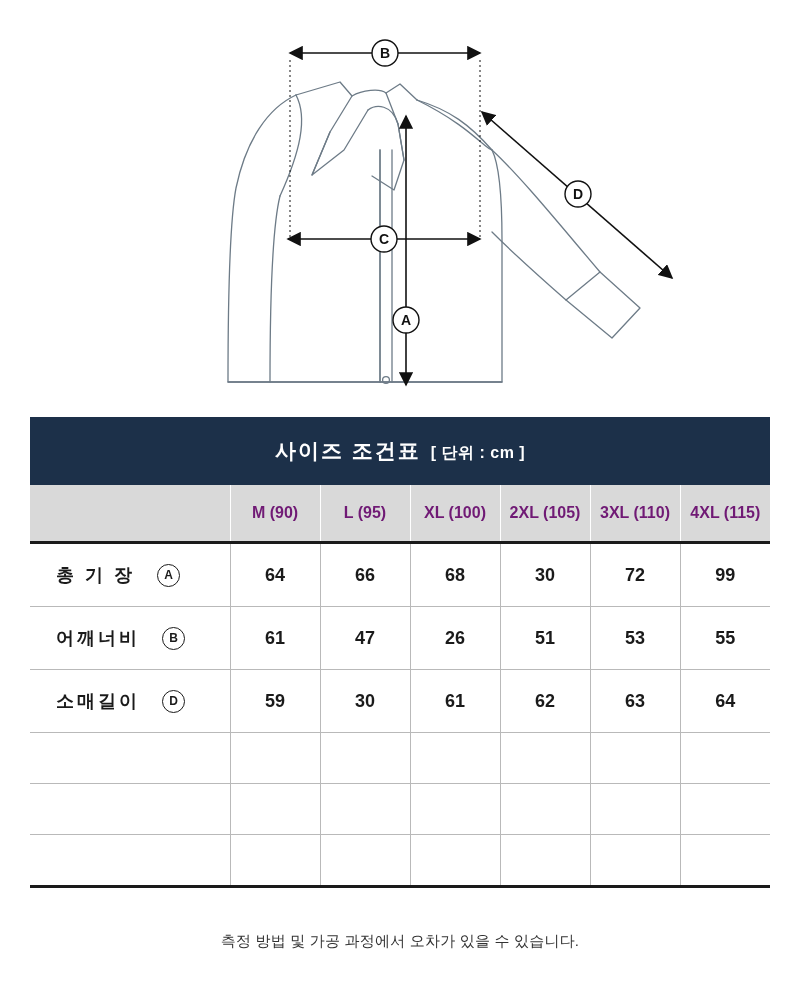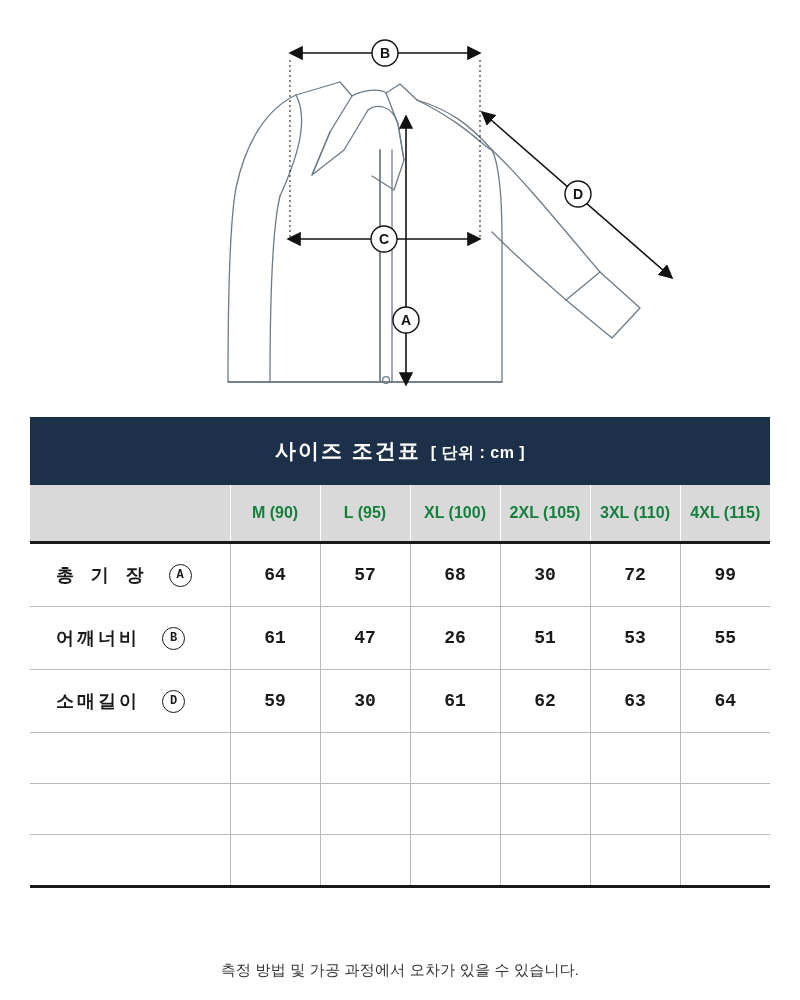--- a/index.html
+++ b/index.html
@@ -54,38 +54,37 @@
   }
   .title-main { letter-spacing: 2px; }
   .title-unit { font-size: 16px; margin-left: 10px; letter-spacing: 0.5px;}
 
   .head-row td {
     background: #d9d9d9;
     height: 56px;
     text-align: center;
     font-size: 16px;
     font-weight: bold;
-    color: #15803d;
+    color: #701a75;
     border-right: 1px solid #ffffff;
   }
   .head-row td.label-col {
     background: #d9d9d9;
     border-right: 1px solid #ffffff;
   }
   .head-row td:last-child { border-right: none; }
 
   .data-row td {
     height: 62px;
     text-align: center;
     font-size: 18px;
     font-weight: bold;
     border-bottom: 1px solid #b9b9b9;
     border-right: 1px solid #b9b9b9;
     background: #ffffff;
-    font-family: Liberation Mono, monospace;
   }
   .data-row td:last-child { border-right: none; }
   .data-row.first-data td { border-top: 3px solid #1a1a1a; }
 
   .rowlabel {
     display: flex;
     align-items: center;
     justify-content: flex-start;
     padding-left: 26px;
     gap: 22px;
@@ -115,21 +114,21 @@
     border-bottom: 1px solid #b9b9b9;
     border-right: 1px solid #b9b9b9;
     background: #ffffff;
   }
   .empty-row td:last-child { border-right: none; }
   .empty-row.last-empty td { border-bottom: 3px solid #1a1a1a; }
 
   .footnote {
     position: absolute;
     left: 0;
-    top: 961px;
+    top: 932px;
     width: 800px;
     text-align: center;
     font-size: 15px;
     color: #333;
     letter-spacing: 0.2px;
   }
 </style>
 </head>
 <body>
 
@@ -237,21 +236,21 @@
       </tr>
 
       <tr class="data-row first-data">
         <td>
           <div class="rowlabel">
             <span class="kr">총 기 장</span>
             <span class="circ">A</span>
           </div>
         </td>
         <td>64</td>
-        <td>57</td>
+        <td>66</td>
         <td>68</td>
         <td>30</td>
         <td>72</td>
         <td>99</td>
       </tr>
 
       <tr class="data-row">
         <td>
           <div class="rowlabel">
             <span class="kr">어깨너비</span>

